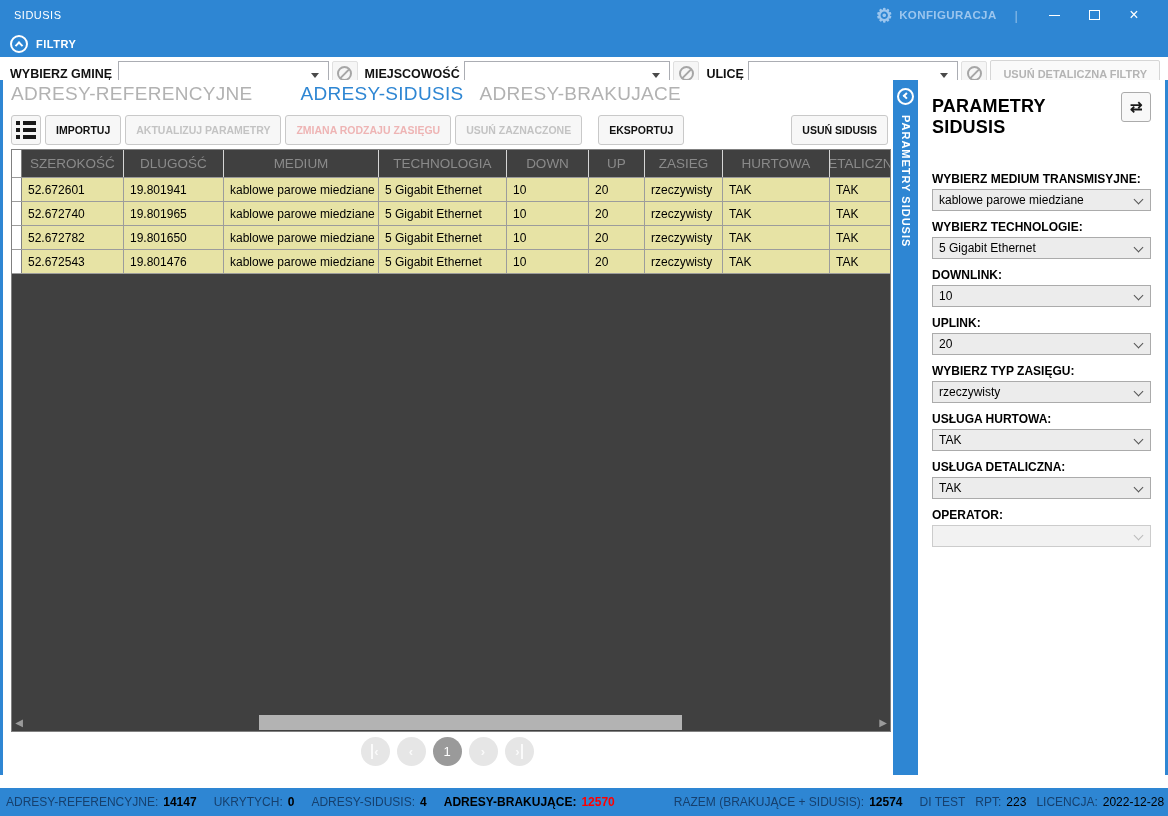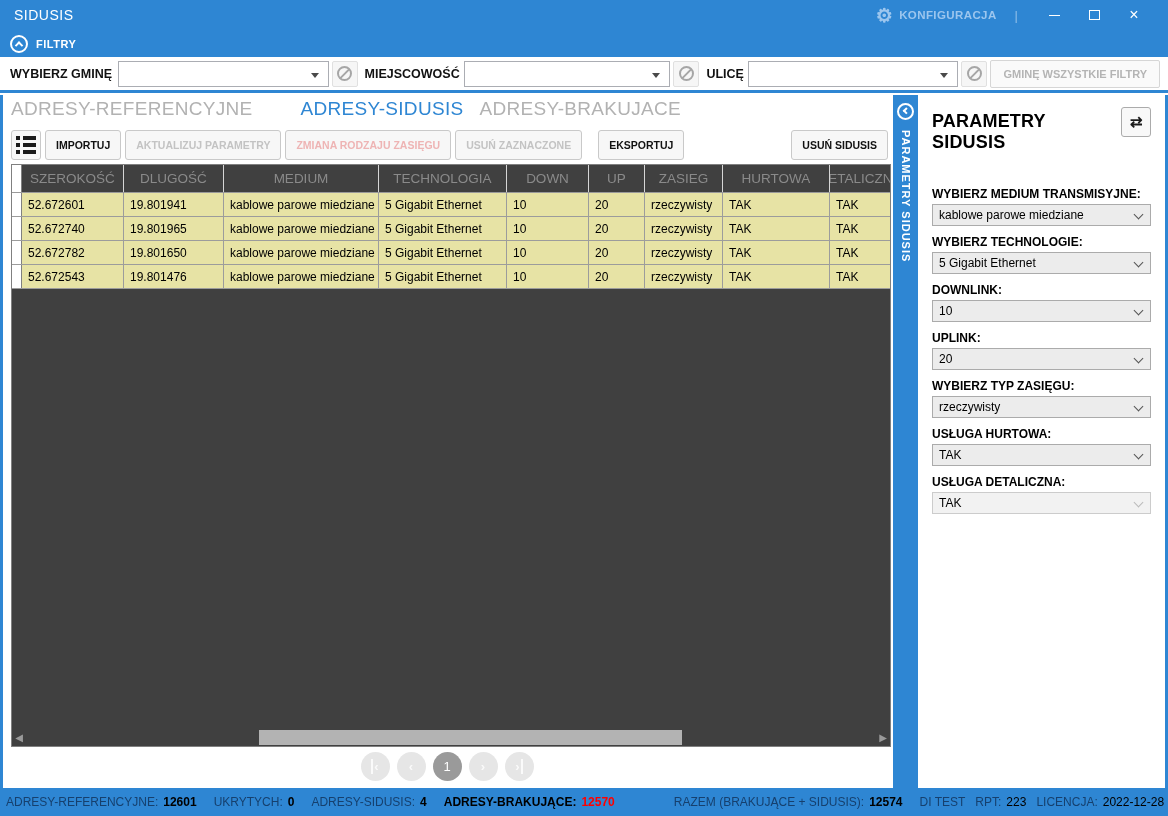--- a/index.html
+++ b/index.html
@@ -2,21 +2,21 @@
 <html><head>
 <meta charset="utf-8">
 <style>
   * { margin:0; padding:0; box-sizing:border-box; }
   html,body { width:1168px; height:816px; overflow:hidden; }
   body { font-family:"Liberation Sans", sans-serif; background:#fff; position:relative; }
 
   
   .titlebar { position:absolute; top:0; left:0; width:1168px; height:30px; background:#2E86D3;
     display:flex; align-items:center; color:#fff; }
-  .app-title { font-size:14px; padding-left:14px; letter-spacing:.5px; font-weight:400; }
+  .app-title { font-size:11px; padding-left:14px; letter-spacing:.5px; font-weight:400; }
   .title-right { margin-left:auto; display:flex; align-items:center; gap:0; padding-right:14px; }
   .config-btn { display:flex; align-items:center; gap:6px; color:#9CC6EE; font-size:11.5px; font-weight:700;
     letter-spacing:.4px; cursor:default; }
   .gear-glyph { font-size:19px; line-height:1; color:#9CC6EE; }
   .title-sep { color:rgba(255,255,255,.45); margin:0 16px 0 18px; font-size:13px; }
   .win-btn { width:40px; height:28px; display:flex; align-items:center; justify-content:center; color:#fff; }
   .min-glyph { width:11px; height:0; border-top:1px solid #fff; display:block; }
   .max-glyph { width:11px; height:10px; border:1px solid #fff; display:block; }
   .close-glyph { font-size:16px; line-height:1; }
 
@@ -43,21 +43,21 @@
   .ban-btn { width:28px; height:26px; background:#f6f6f6; border:1px solid #e0e0e0; border-radius:2px;
     display:flex; align-items:center; justify-content:center; margin:0 3px; }
   .ban-glyph { width:15px; height:15px; border:2px solid #A6A6A6; border-radius:50%; position:relative; }
   .ban-glyph::after { content:""; position:absolute; left:-1px; top:4.5px; width:13px; height:0;
     border-top:2px solid #A6A6A6; transform:rotate(-45deg); }
   .clear-all-btn { margin-left:auto; margin-right:2px; height:28px; padding:0 12px; background:#fafafa;
     border:1px solid #d6d6d6; border-radius:2px; font-size:11px; font-weight:700; color:#b4b4b4;
     display:flex; align-items:center; white-space:nowrap; }
 
   
-  .content { position:absolute; top:95px; left:0; width:1168px; height:695px; }
+  .content { position:absolute; top:80px; left:0; width:1168px; height:695px; }
   .left-main { position:absolute; left:0; top:0; width:893px; height:695px; background:#fff;
     border-left:3px solid #2E86D3; }
 
   
   .tabs { position:absolute; top:3px; left:8px; display:flex; gap:16px; }
   .tab { font-size:19px; color:#b2b2b2; letter-spacing:.3px; white-space:nowrap; }
   .tabs .tab:nth-child(2) { color:#2E86D3;margin-left:32px; }
 
   
   .toolbar { position:absolute; top:33px; left:8px; right:5px; height:32px; display:flex; align-items:flex-end; gap:4px; }
@@ -202,21 +202,21 @@
     <span class="ban-glyph"></span>
   </div>
   <span class="flabel">ULICĘ</span>
   <div class="combo combo-3">
     <span></span>
     <span class="combo-arrow"></span>
   </div>
   <div class="ban-btn">
     <span class="ban-glyph"></span>
   </div>
-  <div class="clear-all-btn">GMINĘ WSZYSTKIE FILTRY</div>
+  <div class="clear-all-btn">USUŃ DETALICZNA FILTRY</div>
 </div>
 
 <div class="content">
 
   <div class="left-main">
 
     <div class="tabs">
         <div class="tab">ADRESY-REFERENCYJNE</div>
         <div class="tab">ADRESY-SIDUSIS</div>
         <div class="tab">ADRESY-BRAKUJACE</div>
@@ -381,29 +381,36 @@
           <span class="sel-chev"></span>
         </div>
       </div>
         <div class="pfield">
         <div class="plabel">USŁUGA DETALICZNA:</div>
         <div class="pselect">
           <span>TAK</span>
           <span class="sel-chev"></span>
         </div>
       </div>
+        <div class="pfield">
+        <div class="plabel">OPERATOR:</div>
+        <div class="pselect">
+          <span></span>
+          <span class="sel-chev"></span>
+        </div>
+      </div>
       </div>
   </div>
 </div>
 
 <div class="statusbar">
   <div class="sb-left">
       <div class="sb-item">
       <span class="sb-label">ADRESY-REFERENCYJNE:</span>
-      <span class="sb-value">12601</span>
+      <span class="sb-value">14147</span>
     </div>
       <div class="sb-item">
       <span class="sb-label">UKRYTYCH:</span>
       <span class="sb-value">0</span>
     </div>
       <div class="sb-item">
       <span class="sb-label">ADRESY-SIDUSIS:</span>
       <span class="sb-value">4</span>
     </div>
       <div class="sb-item">

